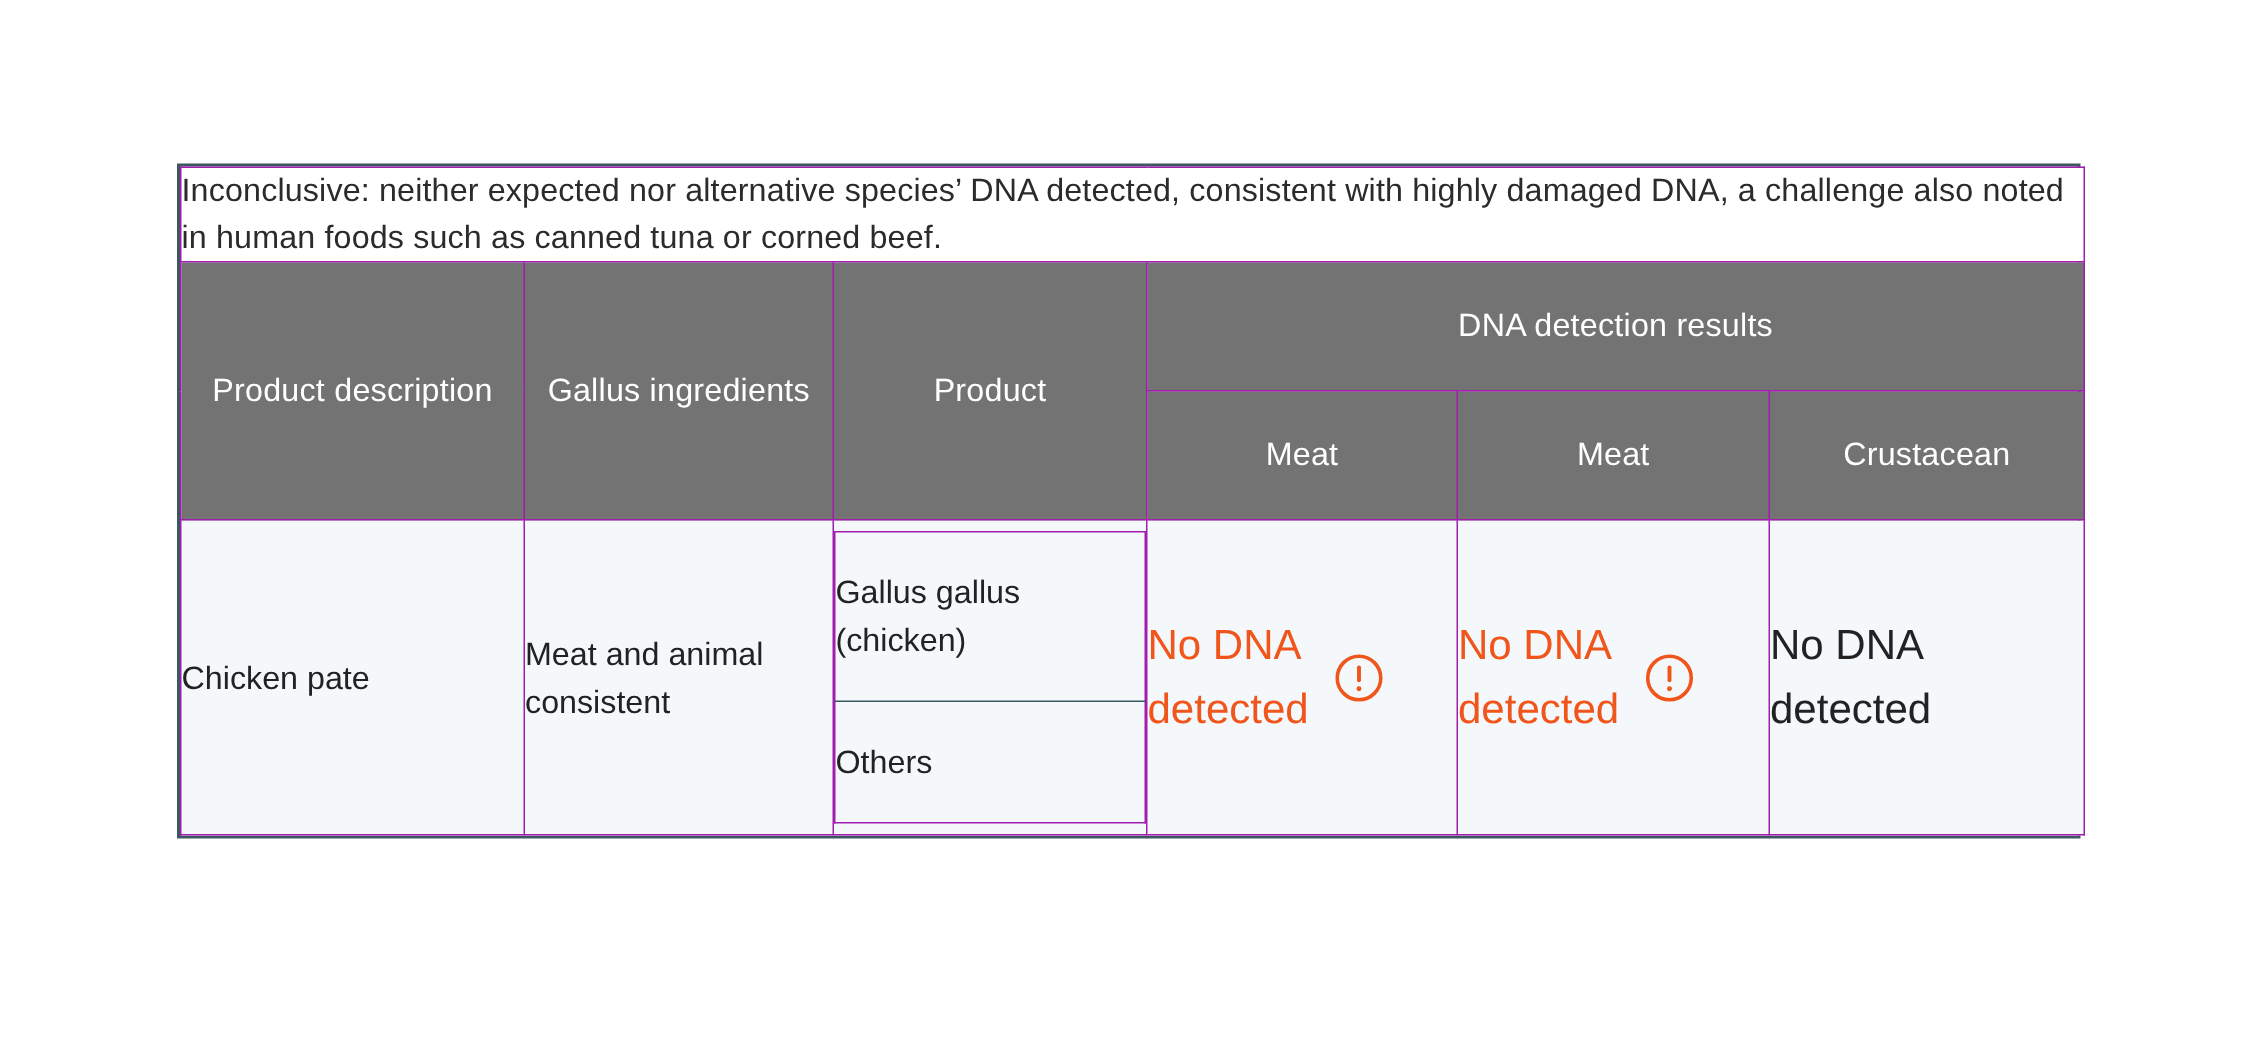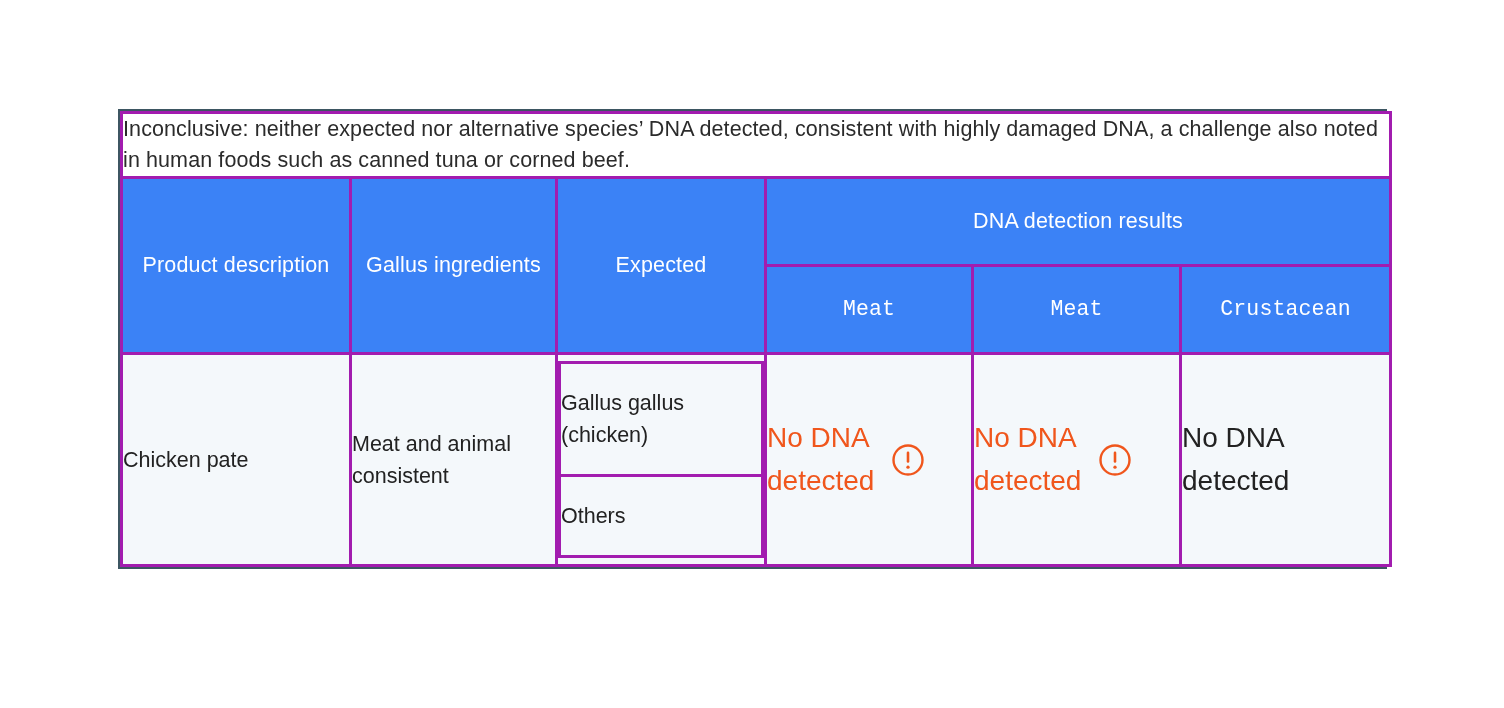--- a/index.html
+++ b/index.html
@@ -34,54 +34,53 @@
   }
 
   table.data-table {
     border-collapse: collapse;
     width: 100%;
     table-layout: fixed;
   }
 
   table.data-table td,
   table.data-table th {
-    border: 3px solid #a21caf;
+    border: 1px solid #a21caf;
     padding: 0;
     margin: 0;
     vertical-align: middle;
     font-weight: normal;
   }
 
   
   .note-cell {
     background: #ffffff;
     padding: 19px 18px 18px 18px;
     font-size: 21.5px;
     line-height: 1.45;
     color: #2b2b2b;
     text-align: left;
     letter-spacing: 0.1px;
   }
 
   
   .hdr {
-    background: #3b82f6;
+    background: #737373;
     color: #ffffff;
     text-align: center;
     font-size: 21.5px;
     line-height: 1.38;
     letter-spacing: 0.15px;
     padding: 10px 8px;
   }
   .hdr-group {
     height: 85px;
   }
   .hdr-sub {
     height: 85px;
-    font-family: Liberation Mono, monospace;
   }
   .hdr-tall {
     height: 170px;
   }
 
   
   .body-cell {
     background: #f4f8fb;
     color: #222222;
     font-size: 21.5px;
@@ -163,21 +162,21 @@
       </colgroup>
 
       <tbody>
           <tr>
         <td class="note-cell" colspan="6">Inconclusive: neither expected nor alternative species’ DNA detected, consistent with highly damaged DNA, a challenge also noted in human foods such as canned tuna or corned beef.</td>
       </tr>
 
       <tr>
         <th class="hdr hdr-tall" rowspan="2">Product description</th>
         <th class="hdr hdr-tall" rowspan="2">Gallus ingredients</th>
-        <th class="hdr hdr-tall" rowspan="2">Expected</th>
+        <th class="hdr hdr-tall" rowspan="2">Product</th>
         <th class="hdr hdr-group" colspan="3">DNA detection results</th>
       </tr>
 
       <tr>
         <th class="hdr hdr-sub">Meat</th>
         <th class="hdr hdr-sub">Meat</th>
         <th class="hdr hdr-sub">Crustacean</th>
       </tr>
 
       <tr>

